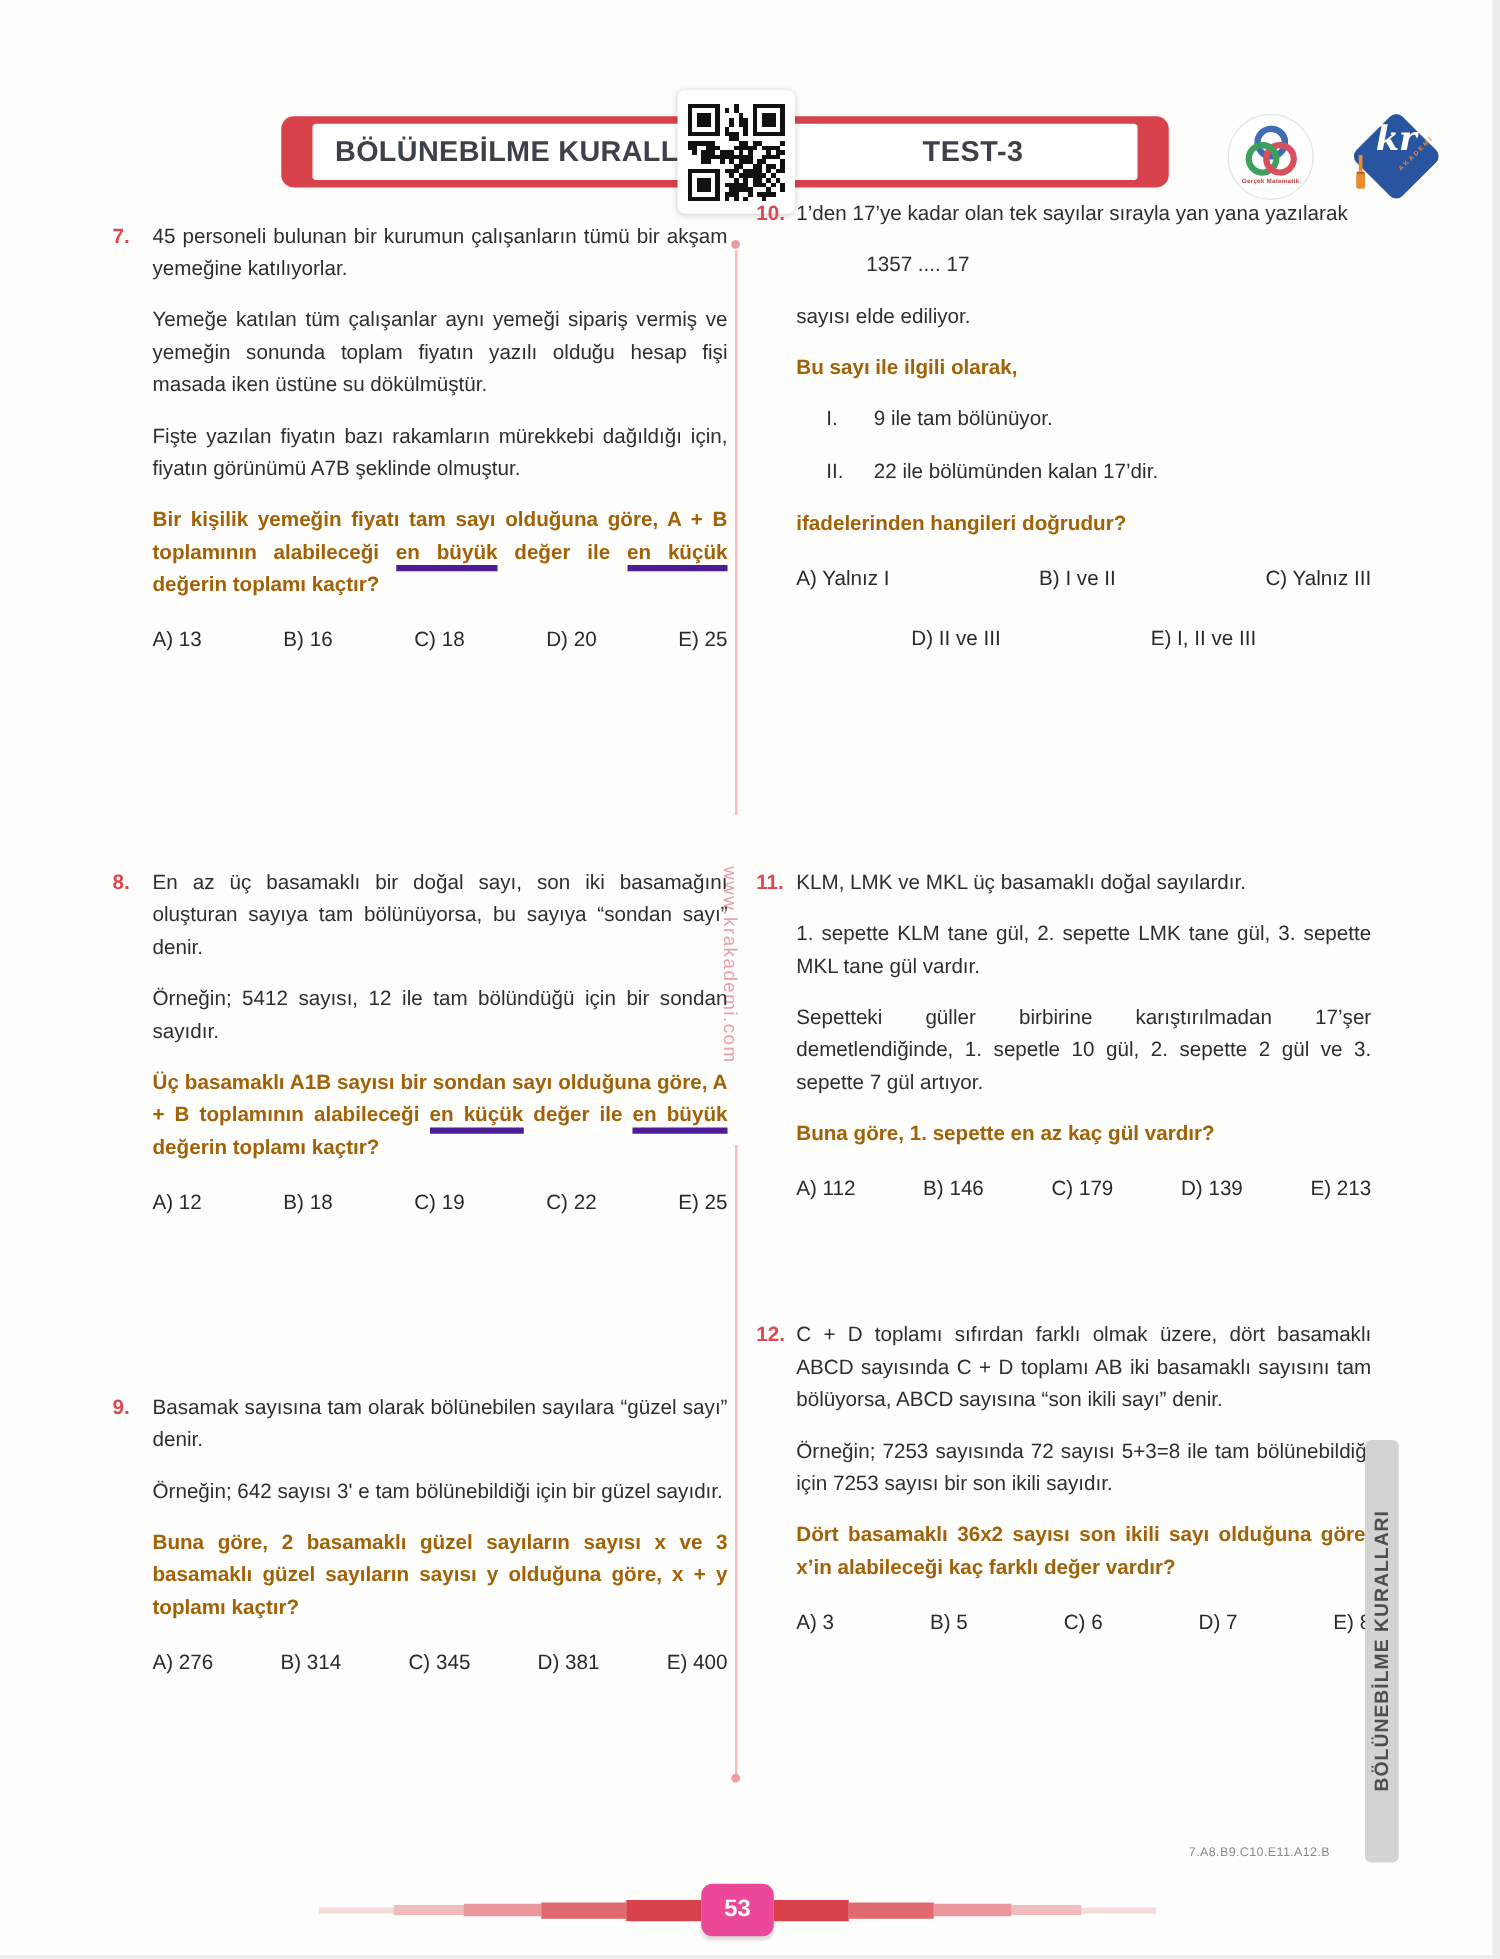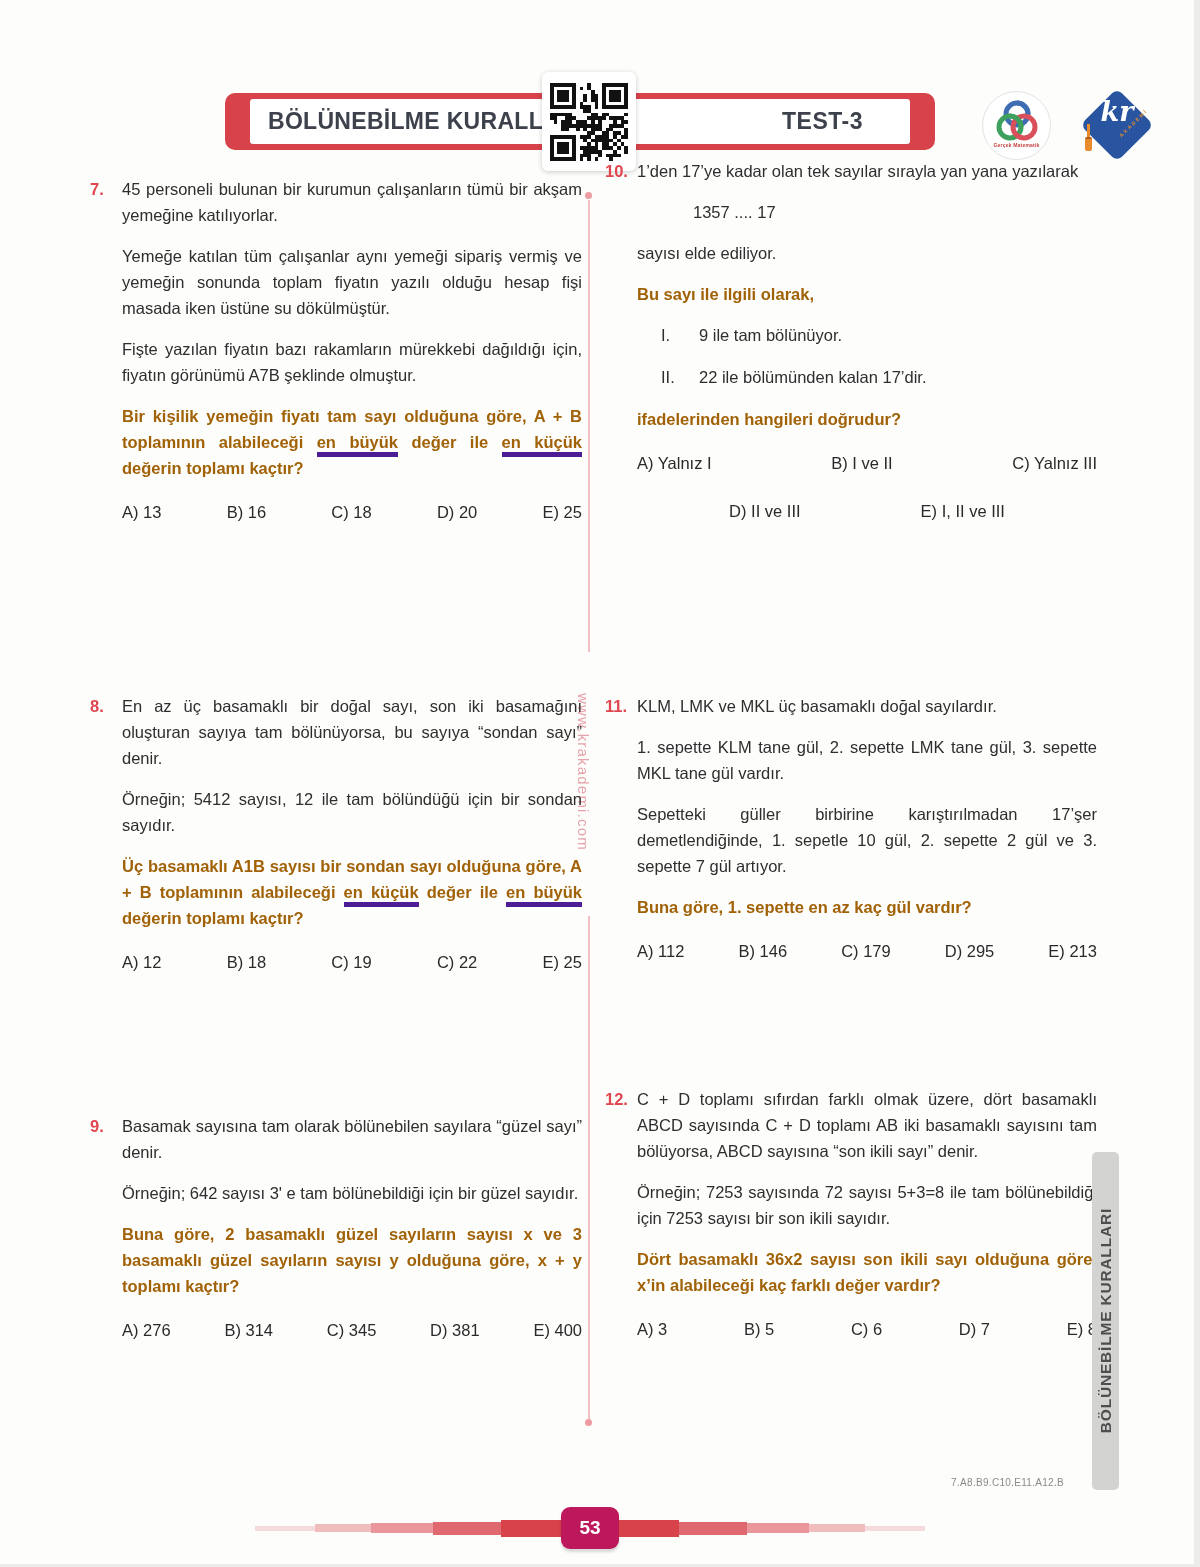--- a/index.html
+++ b/index.html
@@ -9,21 +9,21 @@
     font-family:"Liberation Sans", sans-serif;color:#2e2e2e;
     border-right:6px solid #ececea;border-bottom:3px solid #ececea;box-sizing:border-box;
   }
 
   
   .header-bar{position:absolute;left:225px;top:93px;width:710px;height:57px;
     background:#d8434b;border-radius:10px;}
   .header-inner{position:absolute;left:25px;top:6px;right:25px;bottom:6px;
     background:#ffffff;border-radius:3px;display:flex;align-items:center;}
   .header-title{margin-left:18px;font-size:23px;font-weight:bold;color:#3c414b;letter-spacing:.3px;white-space:nowrap;}
-  .header-test{position:absolute;left:488px;font-size:23px;font-weight:bold;color:#3c414b;letter-spacing:.5px;margin-left:44px;}
+  .header-test{position:absolute;left:488px;font-size:23px;font-weight:bold;color:#3c414b;letter-spacing:.5px;}
   .qr-card{position:absolute;left:542px;top:72px;width:94px;height:99px;background:#fff;
     border-radius:6px;box-shadow:0 1px 5px rgba(0,0,0,.2);display:flex;align-items:center;justify-content:center;}
   .qr-card svg{width:78px;height:78px;}
 
   .logo-rings{position:absolute;left:982px;top:91px;width:69px;height:69px;border-radius:50%;
     background:#fff;border:1px solid #e3e3e1;box-sizing:border-box;text-align:center;}
   .logo-rings svg{display:block;margin:4px auto 0;}
   .logo-rings .cap{display:block;font-size:5px;font-weight:bold;color:#c2403f;line-height:5px;margin-top:-3px;letter-spacing:.2px;}
   .logo-kr{position:absolute;left:1079px;top:87px;width:76px;height:76px;}
   .kr-diamond{position:absolute;left:12px;top:12px;width:52px;height:52px;background:#29549f;
@@ -63,21 +63,21 @@
     border-radius:5px;display:flex;align-items:center;justify-content:center;}
   .side-tab span{writing-mode:vertical-rl;transform:rotate(180deg);font-weight:bold;
     font-size:15.5px;color:#4e4e4e;letter-spacing:.8px;white-space:nowrap;}
 
   
   .answer-key{position:absolute;left:74px;top:1477px;width:990px;display:flex;
     justify-content:flex-end;font-size:10px;color:#8a8a8a;letter-spacing:.3px;}
   .page-bar{position:absolute;left:254px;top:1505px;width:672px;height:46px;
     display:flex;align-items:center;justify-content:center;}
   .seg{background:#d8434b;flex:none;}
-  .page-num{flex:none;width:58px;height:42px;background:#be185d;border-radius:9px;color:#fff;
+  .page-num{flex:none;width:58px;height:42px;background:#ec4899;border-radius:9px;color:#fff;
     font-weight:bold;font-size:19px;display:flex;align-items:center;justify-content:center;
     box-shadow:0 3px 3px rgba(0,0,0,.15);}
 </style>
 </head>
 <body>
 
 <div class="page">
 
   <div class="header-bar">
     <div class="header-inner">
@@ -342,26 +342,26 @@
       <span class="qnum">11.</span>
       <div class="qbody">
         <p class="para "><span>KLM, LMK ve MKL üç basamaklı doğal sayılardır.</span></p>
         <p class="para "><span>1. sepette KLM tane gül, 2. sepette LMK tane gül, 3. sepette MKL tane gül vardır.</span></p>
         <p class="para "><span>Sepetteki güller birbirine karıştırılmadan 17’şer demetlendiğinde, 1. sepetle 10 gül, 2. sepette 2 gül ve 3. sepette 7 gül artıyor.</span></p>
         <p class="para bold"><span>Buna göre, 1. sepette en az kaç gül vardır?</span></p>
         <div class="opt-row">
           <span class="opt">A) 112</span>
           <span class="opt">B) 146</span>
           <span class="opt">C) 179</span>
-          <span class="opt">D) 295</span>
+          <span class="opt">D) 139</span>
           <span class="opt">E) 213</span>
         </div>
       </div>
     </section>
-  <section class="question" style="left:605px;top:1086px;">
+  <section class="question" style="left:605px;top:1055px;">
       <span class="qnum">12.</span>
       <div class="qbody">
         <p class="para "><span>C + D toplamı sıfırdan farklı olmak üzere, dört basamaklı ABCD sayısında C + D toplamı AB iki basamaklı sayısını tam bölüyorsa, ABCD sayısına “son ikili sayı” denir.</span></p>
         <p class="para "><span>Örneğin; 7253 sayısında 72 sayısı 5+3=8 ile tam bölünebildiği için 7253 sayısı bir son ikili sayıdır.</span></p>
         <p class="para bold"><span>Dört basamaklı 36x2 sayısı son ikili sayı olduğuna göre, x’in alabileceği kaç farklı değer vardır?</span></p>
         <div class="opt-row">
           <span class="opt">A) 3</span>
           <span class="opt">B) 5</span>
           <span class="opt">C) 6</span>
           <span class="opt">D) 7</span>

